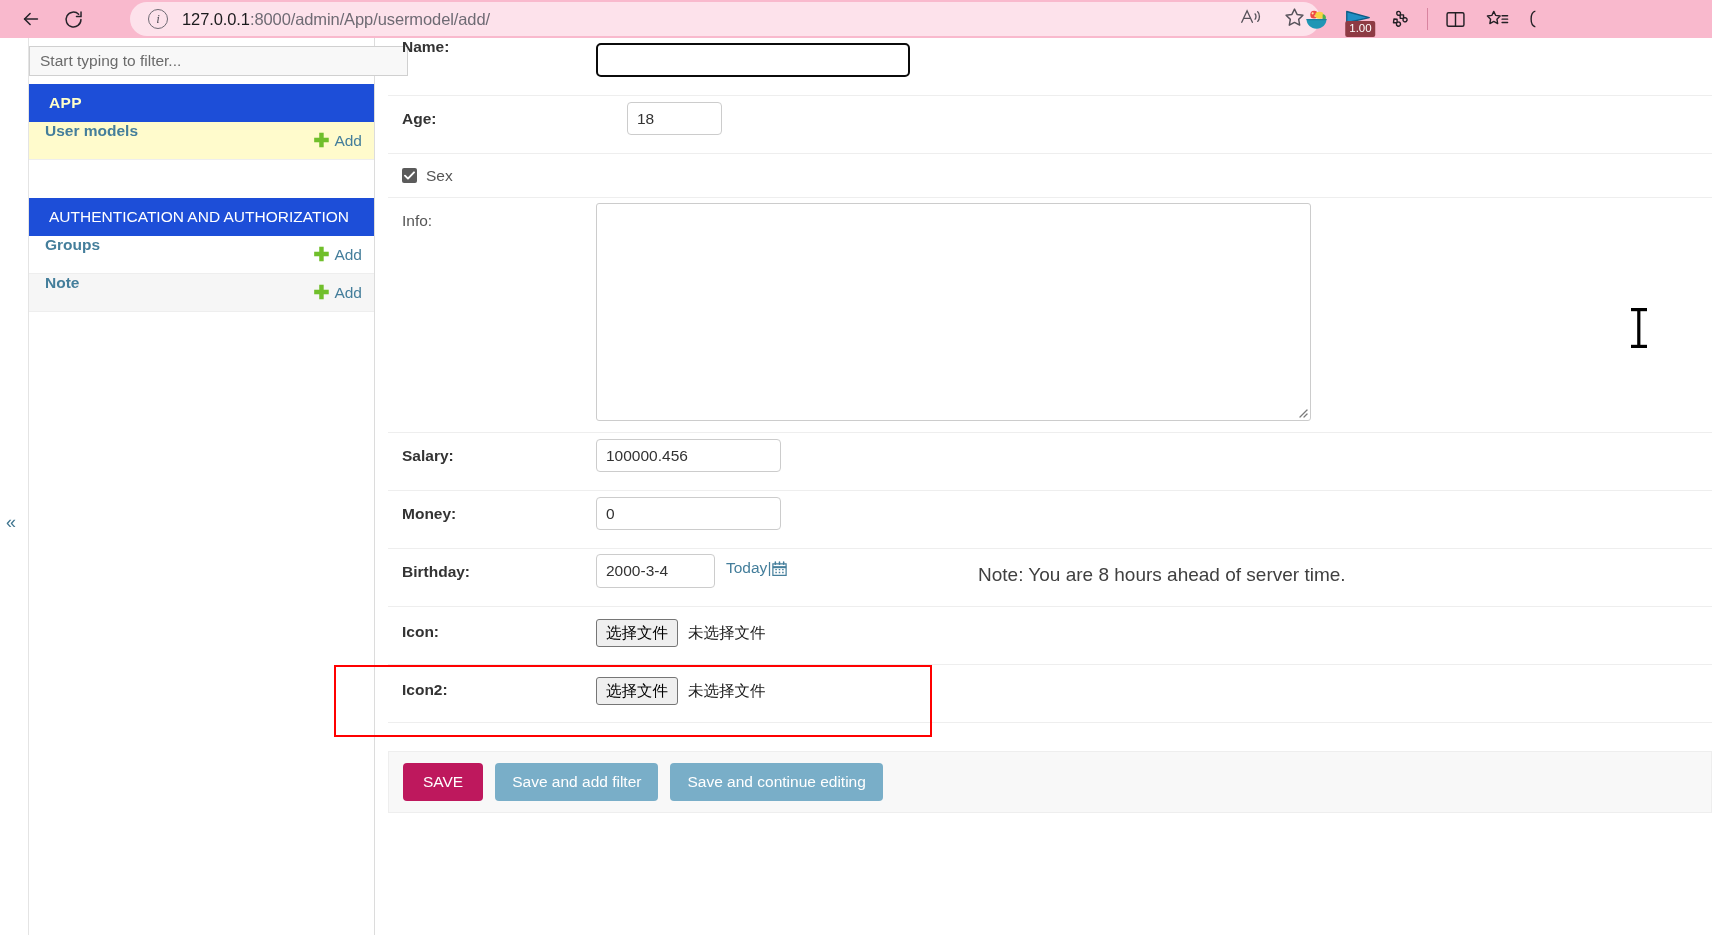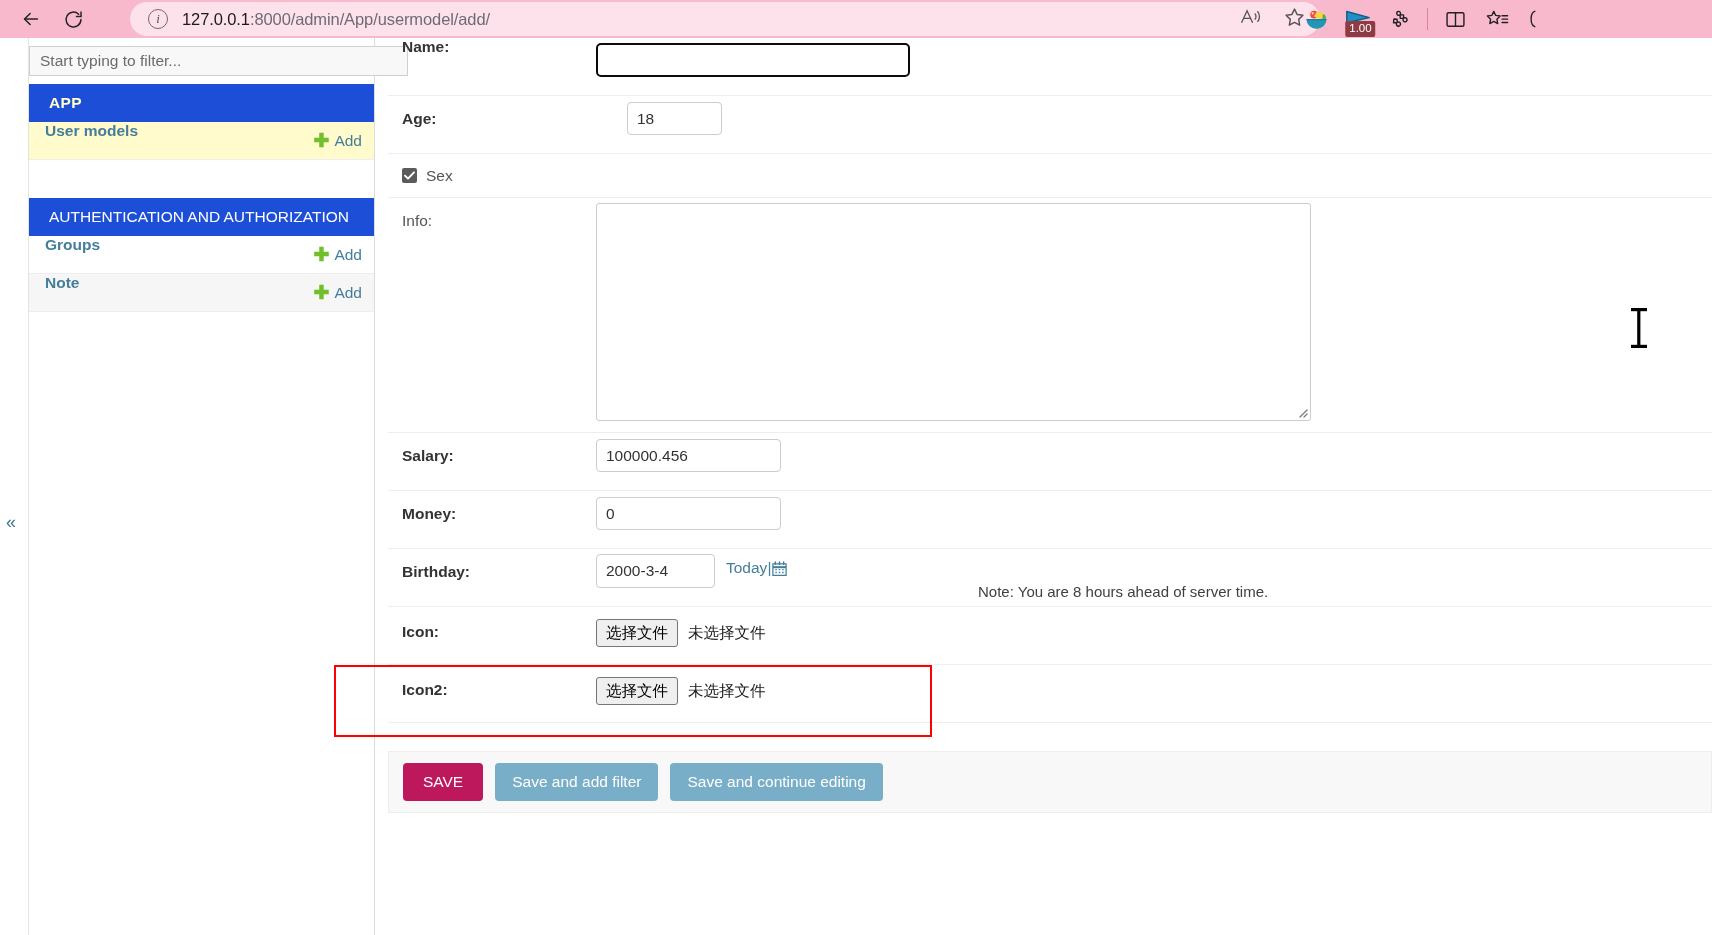--- a/index.html
+++ b/index.html
@@ -262,22 +262,22 @@
   #row-birthday .inp { width: 119px; height: 34px; margin-top: 5px; }
   .today-wrap {
     margin-left: 11px; margin-top: 10px;
     font-size: 15.5px;
     color: #447e9b;
     display: flex; align-items: center; 
   }
   .cal-icon { display: block; }
   .tz-note {
     position: absolute;
-    left: 590px; top: 34px;
-    font-size: 15px;
+    left: 590px; top: 15px;
+    font-size: 19px;
     color: #404040;
     white-space: nowrap;
   }
 
   #row-icon { height: 58px; }
   #row-icon .lbl { padding-top: 16px; }
   #row-icon2 { height: 58px; }
   #row-icon2 .lbl { padding-top: 16px; }
 
   .file-ctrl {

